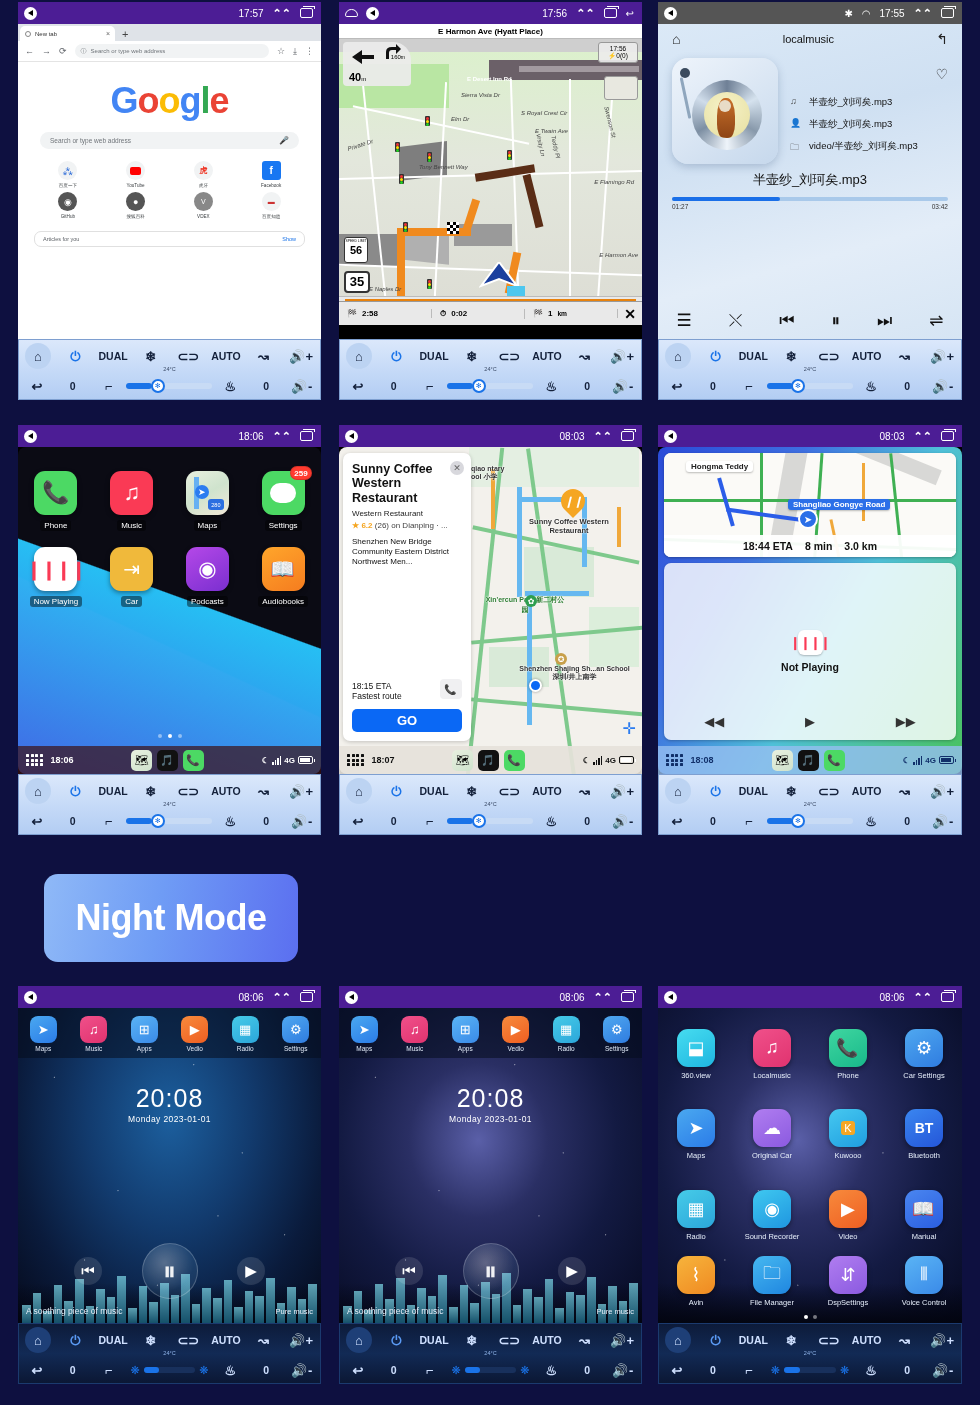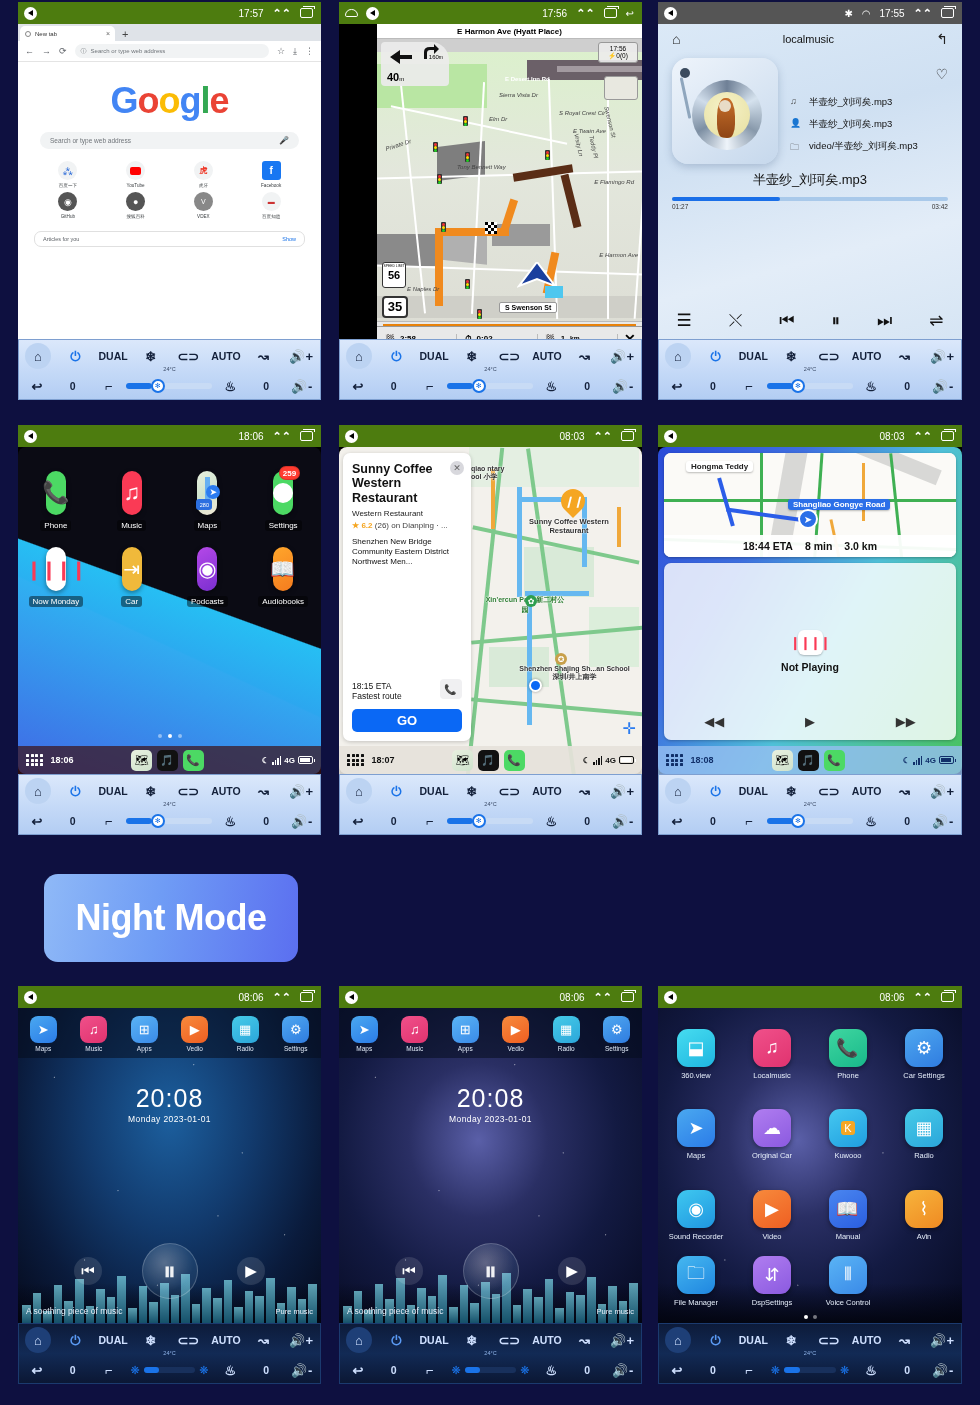--- a/index.html
+++ b/index.html
@@ -10,21 +10,21 @@
     overflow: hidden;
     position: relative;
   }
 
   
   .unit { position:absolute; background:#000; overflow:hidden; }
   .screen { position:absolute; left:0; top:0; right:0; overflow:hidden; background:#fff; }
 
   
   .statusbar {
-    height:22px; background:#4d7c0f; color:#fff; display:flex; align-items:center;
+    height:22px; background:#4c1d95; color:#fff; display:flex; align-items:center;
     font-size:10px; position:relative; padding:0 6px;
   }
   .statusbar.grey { background:#555; }
   .sb-left { display:flex; align-items:center; gap:8px; }
   .sb-right { position:absolute; right:8px; top:0; height:22px; display:flex; align-items:center; gap:9px; font-size:10px;}
   .backcirc { width:13px;height:13px;border-radius:50%;background:#fff;display:flex;align-items:center;justify-content:center;}
   .backcirc i { width:0;height:0;border-top:3.5px solid transparent;border-bottom:3.5px solid transparent;border-right:5px solid #000; display:block;}
   .chev { font-size:11px; font-weight:bold; line-height:1;}
   .recents { width:13px;height:10px;border:1.6px solid #fff;border-radius:2px; position:relative;}
   .recents:after{content:"";position:absolute;left:2px;top:-3px;width:11px;height:2px;border-top:1.6px solid #fff;border-right:1.6px solid #fff;}
@@ -136,21 +136,21 @@
 
   
   .cp { position:absolute; left:0;right:0;top:22px;bottom:0; overflow:hidden;}
   .cp-wall { position:absolute; inset:0; border-radius:8px; overflow:hidden;
     background:
       linear-gradient(200deg, rgba(0,0,0,0) 46%, rgba(40,200,255,.95) 46.3%, rgba(60,110,240,.95) 100%),
       linear-gradient(25deg, rgba(150,10,30,.95) 0%, rgba(140,12,34,.9) 42%, rgba(10,10,20,0) 42.4%),
       #0b0b14;}
   .cp-apps { position:absolute; left:0;right:0;top:24px; display:grid; grid-template-columns:repeat(4,1fr); row-gap:16px;}
   .cpapp { display:flex; flex-direction:column; align-items:center; gap:5px;}
-  .cpic { width:20px;height:44px;border-radius:11px; display:flex;align-items:center;justify-content:center; position:relative; box-shadow:0 2px 5px rgba(0,0,0,.4);}
+  .cpic { width:43px;height:44px;border-radius:11px; display:flex;align-items:center;justify-content:center; position:relative; box-shadow:0 2px 5px rgba(0,0,0,.4);}
   .cplb { font-size:8px;color:#fff;background:rgba(0,0,0,.45);border-radius:3px;padding:1px 4px;}
   .badge { position:absolute;top:-5px;right:-7px;min-width:20px;height:14px;border-radius:8px;background:#ff3b30;color:#fff;font-size:8px;font-weight:bold;display:flex;align-items:center;justify-content:center;padding:0 3px;border:1.5px solid rgba(0,0,0,.15);}
   .dots { position:absolute; left:0;right:0; bottom:36px; display:flex;justify-content:center;gap:6px;}
   .dot{width:4px;height:4px;border-radius:50%;background:rgba(255,255,255,.45);}
   .dot.on{background:#fff;}
   .cp-dock { position:absolute; left:0;right:0;bottom:0;height:28px;background:rgba(60,20,25,.72);display:flex;align-items:center;padding:0 8px;gap:8px;}
   .cp-dock.blue { background:rgba(150,190,240,.8); }
   .grid9 { display:grid;grid-template-columns:repeat(4,3px);grid-template-rows:repeat(3,3px);gap:1.5px;}
   .grid9 i{background:#fff;border-radius:.5px;}
   .cp-dock.blue .grid9 i{background:#11306a;}
@@ -394,21 +394,21 @@
           <i></i>
         </span>
     </div>
     <div class="sb-right">
       <span>17:56</span>
       <span class="chev">⌃⌃</span>
       <span class="recents"></span>
       <span>↩</span>
     </div>
   </div>
-  <div class="navmap" style="bottom:50px;margin-left:38px;">
+  <div class="navmap" style="bottom:75px;">
 
     <div style="position:absolute;left:0;top:0;right:0;height:30px;background:#cfcfcf;"></div>
     <div style="position:absolute;left:0;top:28px;right:0;bottom:0;background:linear-gradient(180deg,#dcf0cd,#e3e7dc 40%,#dcdcd4);"></div>
     <div style="position:absolute;left:0;top:40px;width:110px;height:44px;background:#b9e6a3;"></div>
     <div style="position:absolute;left:150px;top:36px;width:170px;height:20px;background:#6b6068;"></div>
     <div style="position:absolute;left:180px;top:42px;width:120px;height:6px;background:#a39aa0;"></div>
     <div style="position:absolute;left:60px;top:120px;width:48px;height:34px;background:#7e7e7e;transform:skewY(-7deg);"></div>
     <div style="position:absolute;left:0px;top:210px;width:60px;height:32px;background:#8a8a8a;"></div>
     <div style="position:absolute;left:60px;top:208px;width:50px;height:30px;background:#b0b0b0;transform:skewY(6deg);"></div>
     <div style="position:absolute;left:115px;top:200px;width:58px;height:22px;background:#9a9a9a;"></div>
@@ -739,21 +739,21 @@
         <div class="cpic" style="background:#4cd964;">
           <span style="width:26px;height:20px;border-radius:10px;background:#fff;display:block;"></span>
           <span class="badge">259</span>
         </div>
         <div class="cplb">Settings</div>
       </div>
       <div class="cpapp">
         <div class="cpic" style="background:#fff;">
             <span style="font-size:19px;color:#fa3a55;letter-spacing:-1px;">❙❙❙❙</span>
           </div>
-        <div class="cplb">Now Monday</div>
+        <div class="cplb">Now Playing</div>
       </div>
       <div class="cpapp">
         <div class="cpic" style="background:#f0b93b;">
             <span style="font-size:20px;color:#fff;">⇥</span>
           </div>
         <div class="cplb">Car</div>
       </div>
       <div class="cpapp">
         <div class="cpic" style="background:linear-gradient(150deg,#b548e8,#7a2fd0);">
             <span style="font-size:21px;color:#fff;">◉</span>
@@ -1458,20 +1458,24 @@
       <div class="ng-app">
           <div class="ng-ic" style="background:linear-gradient(150deg,#b07df0,#8b5ae0);">☁</div>
           <div class="ng-lb">Original Car</div>
         </div>
       <div class="ng-app">
           <div class="ng-ic" style="background:linear-gradient(150deg,#46c8f0,#1f9ee0);">
             <span style="background:#f5a623;border-radius:3px;padding:1px 3px;font-size:11px;color:#fff;">K</span>
           </div>
           <div class="ng-lb">Kuwooo</div>
         </div>
+      <div class="ng-app">
+          <div class="ng-ic" style="background:linear-gradient(150deg,#3a86f0,#2456d8);font-size:14px;font-weight:bold;">BT</div>
+          <div class="ng-lb">Bluetooth</div>
+        </div>
 
       <div class="ng-app">
           <div class="ng-ic" style="background:linear-gradient(150deg,#46cbe8,#2ba6da);">▦</div>
           <div class="ng-lb">Radio</div>
         </div>
       <div class="ng-app">
           <div class="ng-ic" style="background:linear-gradient(150deg,#3fc8f0,#1f96e0);">◉</div>
           <div class="ng-lb">Sound Recorder</div>
         </div>
       <div class="ng-app">

